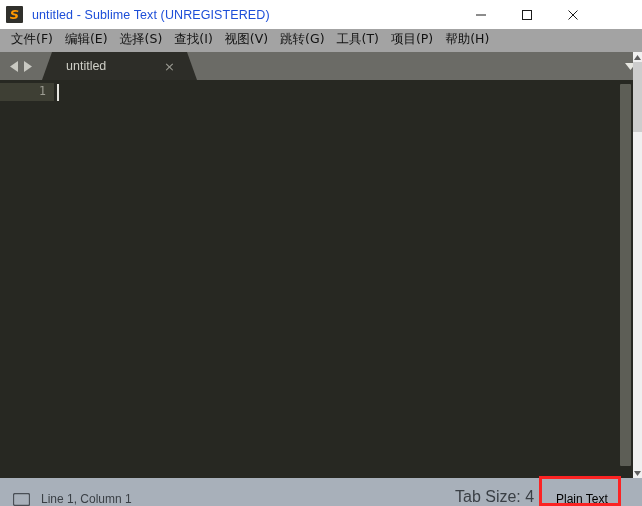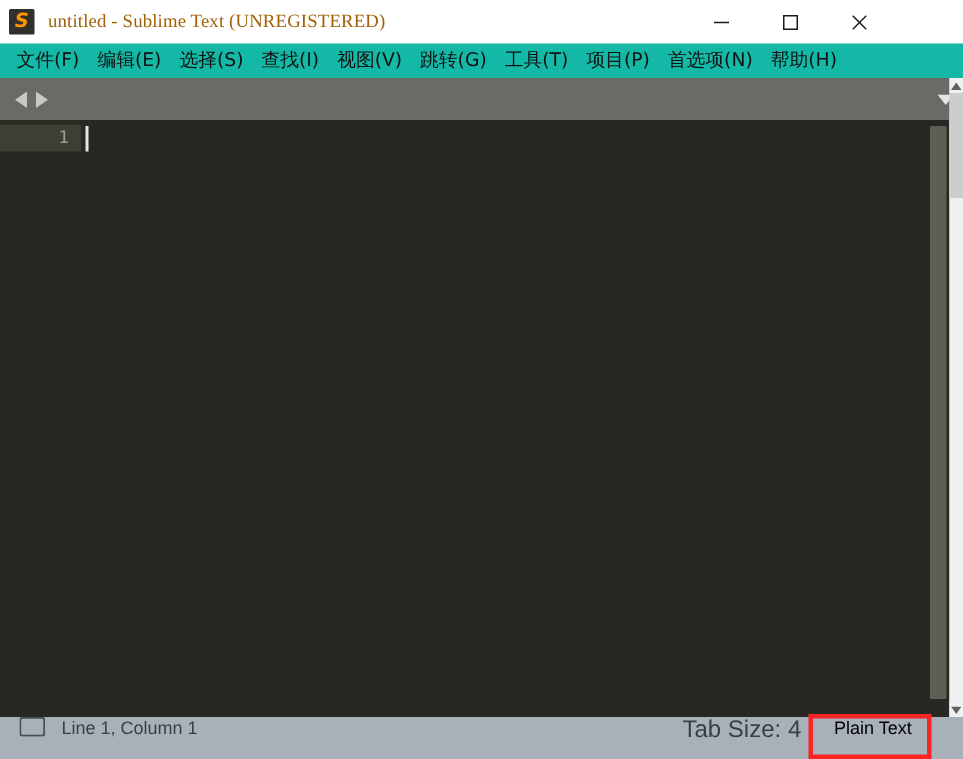--- a/index.html
+++ b/index.html
@@ -47,46 +47,44 @@
     font-family: "DejaVu Sans", sans-serif;
     font-weight: bold;
     font-size: 13px;
     line-height: 17px;
     text-align: center;
     font-style: italic;
   }
   #window-title {
     margin-left: 9px;
     font-size: 12.5px;
-    color: #a16207;
+    color: #1d4ed8;
     letter-spacing: 0.1px;
     white-space: nowrap;
-    font-family: Liberation Serif, serif;
   }
   .win-btn {
     position: absolute;
     top: 0;
     width: 46px; height: 29px;
     display: flex;
     align-items: center;
     justify-content: center;
   }
   #btn-minimize { right: 138px; }
   #btn-maximize { right: 92px; }
   #btn-close    { right: 46px; }
   .win-btn svg { display: block; }
 
   
   #menu-bar {
     position: absolute;
     left: 0; top: 29px;
     width: 642px; height: 23px;
-    background: #14b8a6;
-    display: flex;
-    align-items: center;
+    background: #a3a3a3;
+    display: flex;
     padding-left: 5px;
     box-sizing: border-box;
   }
   .menu-item {
     font-size: 12.5px;
     color: #111111;
     padding: 2px 6px 3px 6px;
     white-space: nowrap;
     font-family: "DejaVu Sans", "Liberation Sans", sans-serif;
   }
@@ -235,21 +233,21 @@
     background: #cdcdcd;
   }
 
   
   #status-bar {
     position: absolute;
     left: 0; bottom: 0;
     width: 642px; height: 28px;
     background: #a8b0ba;
     display: flex;
-    align-items: flex-start;
+    align-items: flex-end;
   }
   #status-console-icon {
     margin-left: 13px;
     flex: none;
   }
   #status-position {
     margin-left: 11px;
     font-size: 12px;
     color: #3a3f45;
     white-space: nowrap;
@@ -316,32 +314,38 @@
 
   <div id="menu-bar">
     <div class="menu-item">文件(F)</div>
     <div class="menu-item">编辑(E)</div>
     <div class="menu-item">选择(S)</div>
     <div class="menu-item">查找(I)</div>
     <div class="menu-item">视图(V)</div>
     <div class="menu-item">跳转(G)</div>
     <div class="menu-item">工具(T)</div>
     <div class="menu-item">项目(P)</div>
-    <div class="menu-item">首选项(N)</div>
     <div class="menu-item">帮助(H)</div>
   </div>
 
   <div id="tab-bar">
     <div id="tab-nav">
       <svg class="nav-arrow" width="9" height="11" viewBox="0 0 9 11">
         <polygon points="8,0 8,11 0,5.5" fill="#c9c9c2"></polygon>
       </svg>
       <svg class="nav-arrow" width="9" height="11" viewBox="0 0 9 11">
         <polygon points="1,0 1,11 9,5.5" fill="#c9c9c2"></polygon>
       </svg>
+    </div>
+    <div id="tab-strip">
+      <div class="tab">
+        <div class="tab-shape"></div>
+        <div class="tab-label">untitled</div>
+        <div class="tab-close">×</div>
+      </div>
     </div>
   </div>
   <div id="tab-dropdown">
     <svg width="11" height="7" viewBox="0 0 11 7">
       <polygon points="0,0 11,0 5.5,7" fill="#e6e6e0"></polygon>
     </svg>
   </div>
 
   <div id="editor-area">
     <div id="gutter">

